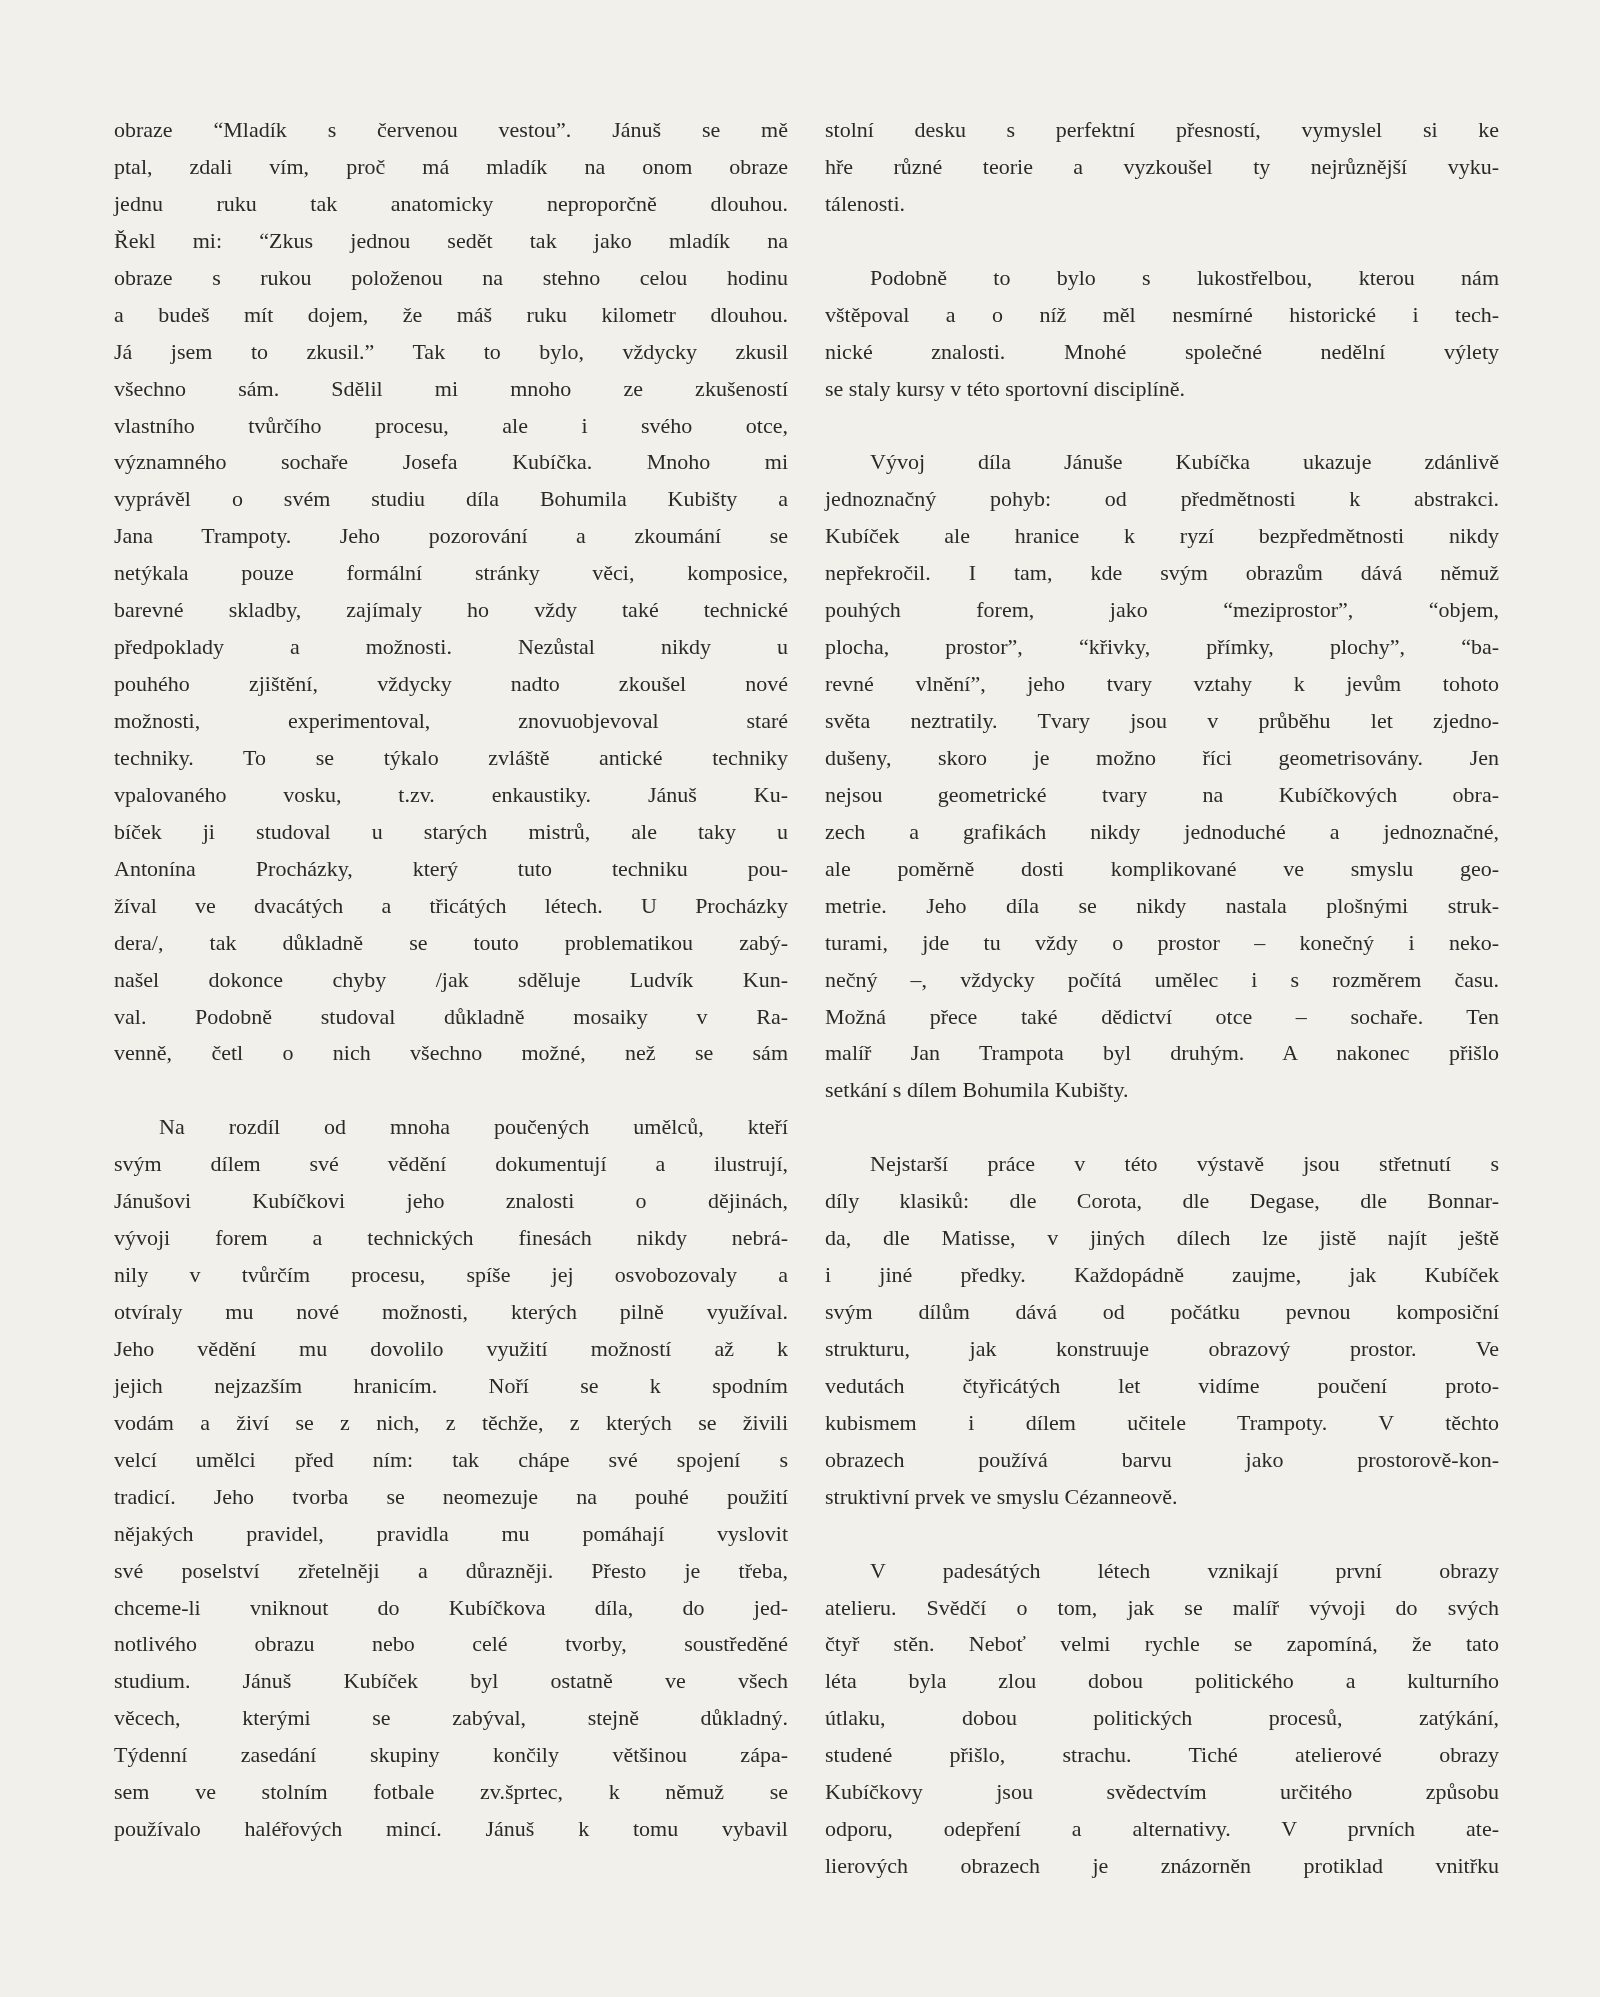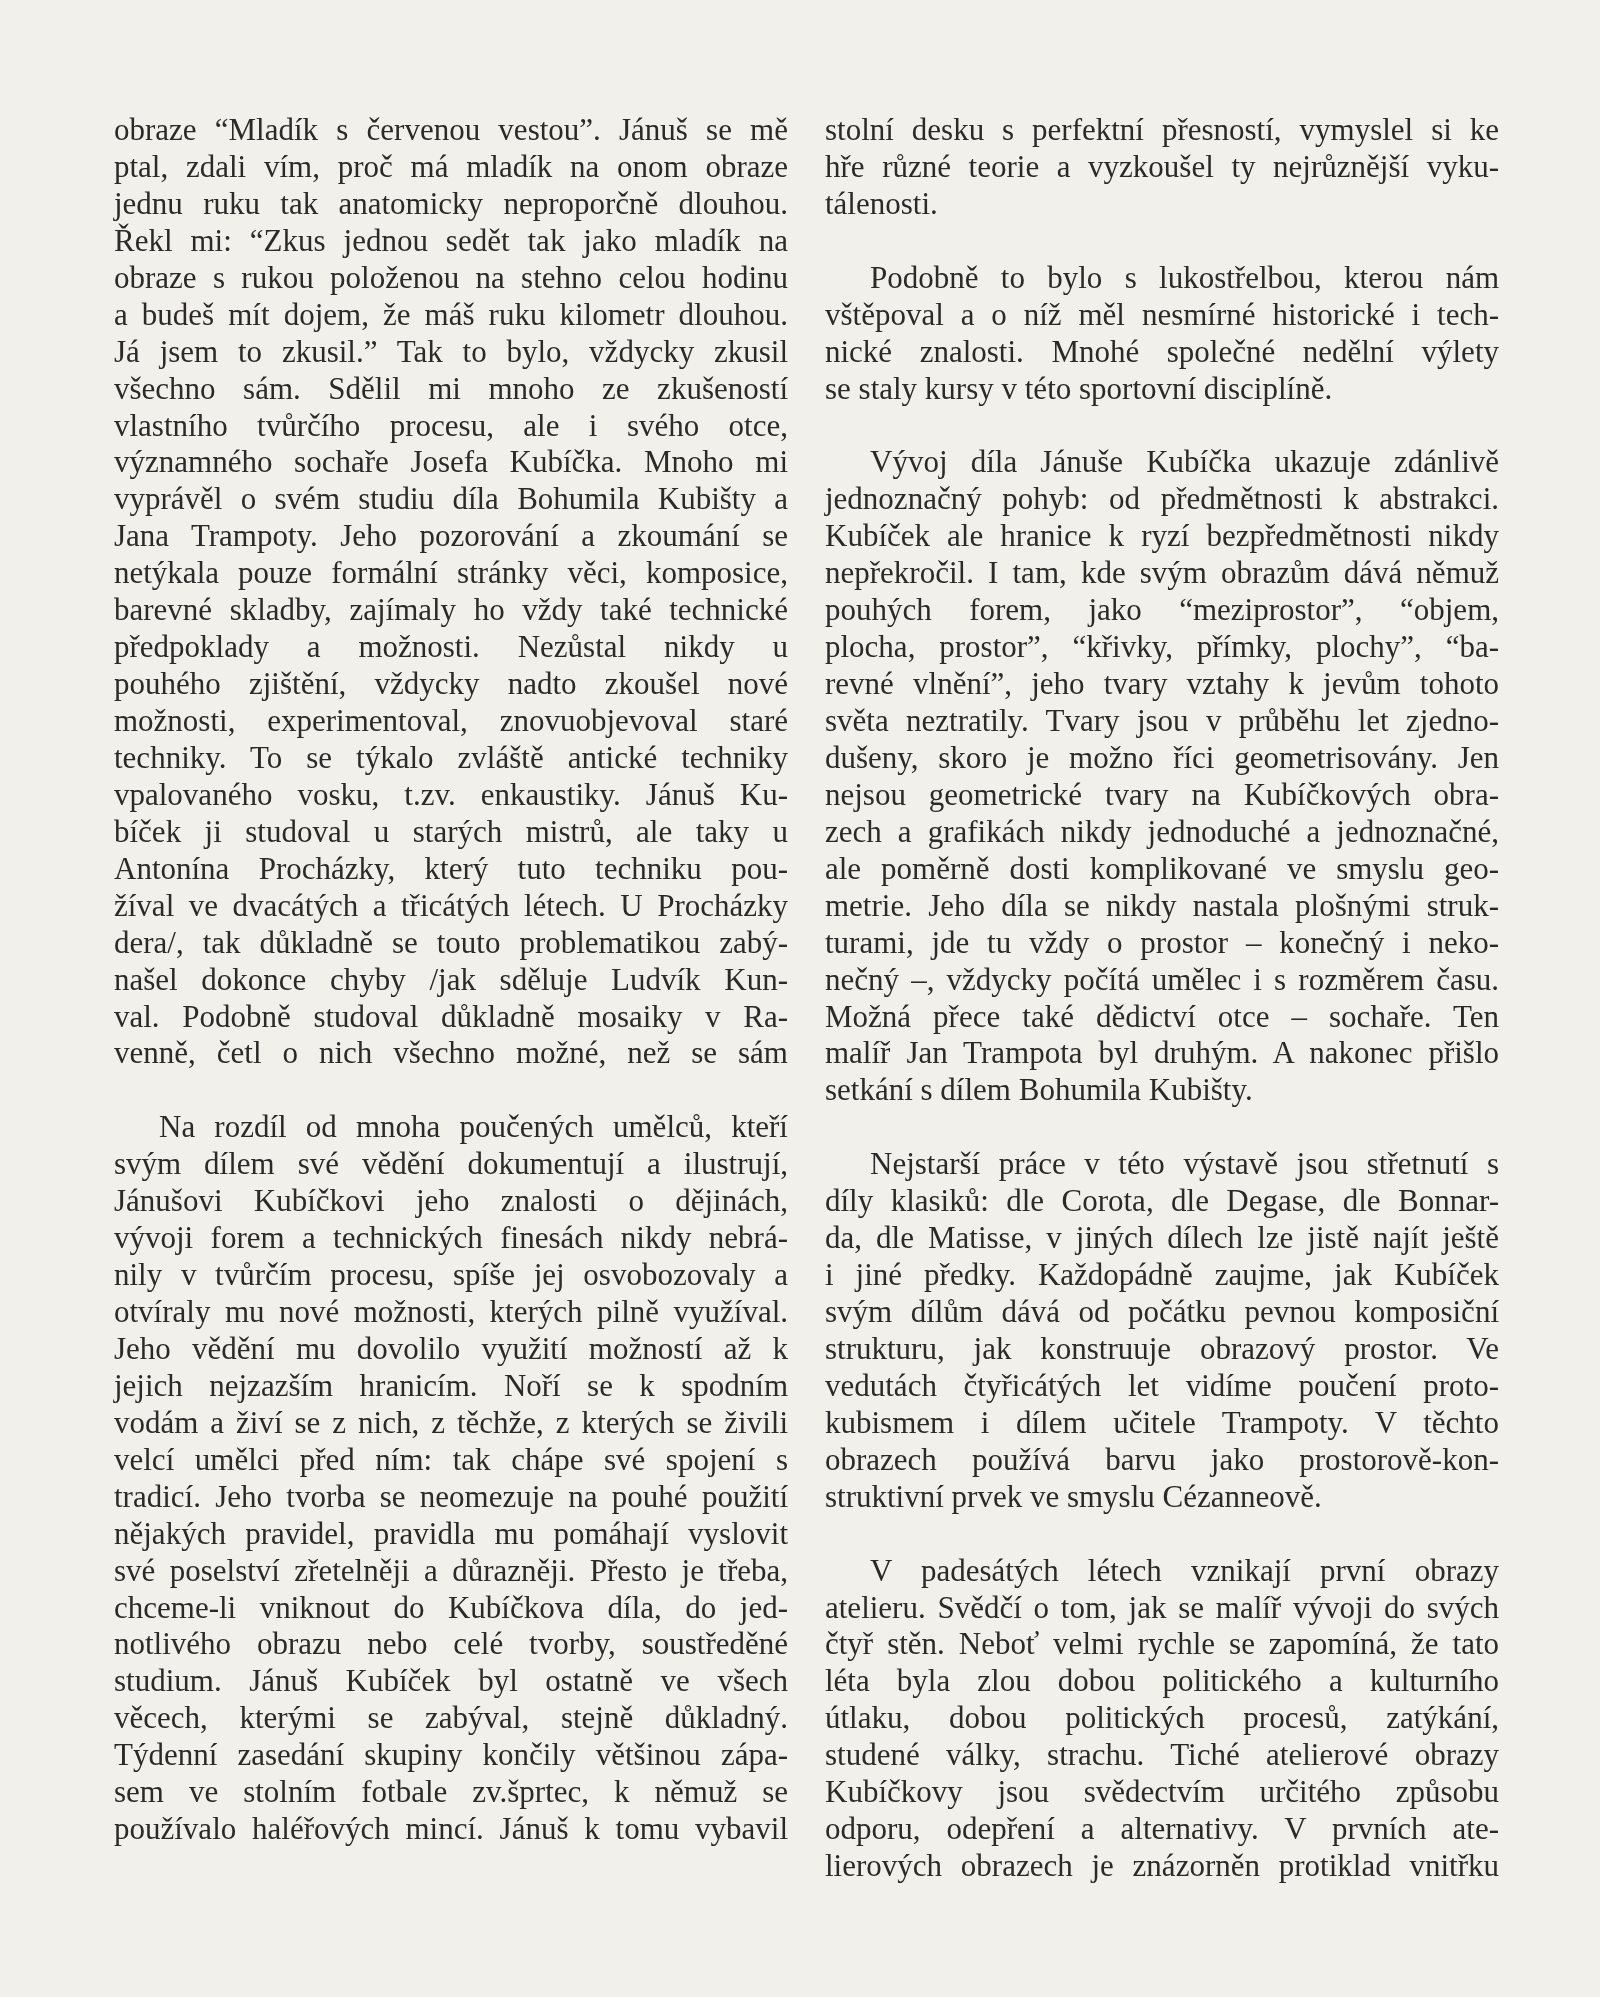--- a/index.html
+++ b/index.html
@@ -18,21 +18,21 @@
   .page {
     position: absolute;
     left: 0; top: 0;
     width: 1600px; height: 1997px;
     background: #f2f0eb;
   }
   .column {
     position: absolute;
     top: 112px;
     width: 674px;
-    font-size: 31px;
+    font-size: 22px;
     line-height: 36.95px;
   }
   .col-left { left: 114px; }
   .col-right { left: 825px; }
   .line {
     display: block;
     height: 36.95px;
     white-space: nowrap;
     text-align: justify;
     text-align-last: justify;
@@ -153,19 +153,19 @@
         <span class="line">obrazech používá barvu jako prostorově-kon-</span>
         <span class="line last">struktivní prvek ve smyslu Cézanneově.</span>
       </div>
       <span class="para-gap"></span>
       <div class="paragraph">
         <span class="line indent">V padesátých létech vznikají první obrazy</span>
         <span class="line">atelieru. Svědčí o tom, jak se malíř vývoji do svých</span>
         <span class="line">čtyř stěn. Neboť velmi rychle se zapomíná, že tato</span>
         <span class="line">léta byla zlou dobou politického a kulturního</span>
         <span class="line">útlaku, dobou politických procesů, zatýkání,</span>
-        <span class="line">studené války, strachu. Tiché atelierové obrazy</span>
+        <span class="line">studené přišlo, strachu. Tiché atelierové obrazy</span>
         <span class="line">Kubíčkovy jsou svědectvím určitého způsobu</span>
         <span class="line">odporu, odepření a alternativy. V prvních ate-</span>
         <span class="line">lierových obrazech je znázorněn protiklad vnitřku</span>
       </div>
     </div>
 </div>
 
 </body></html>

